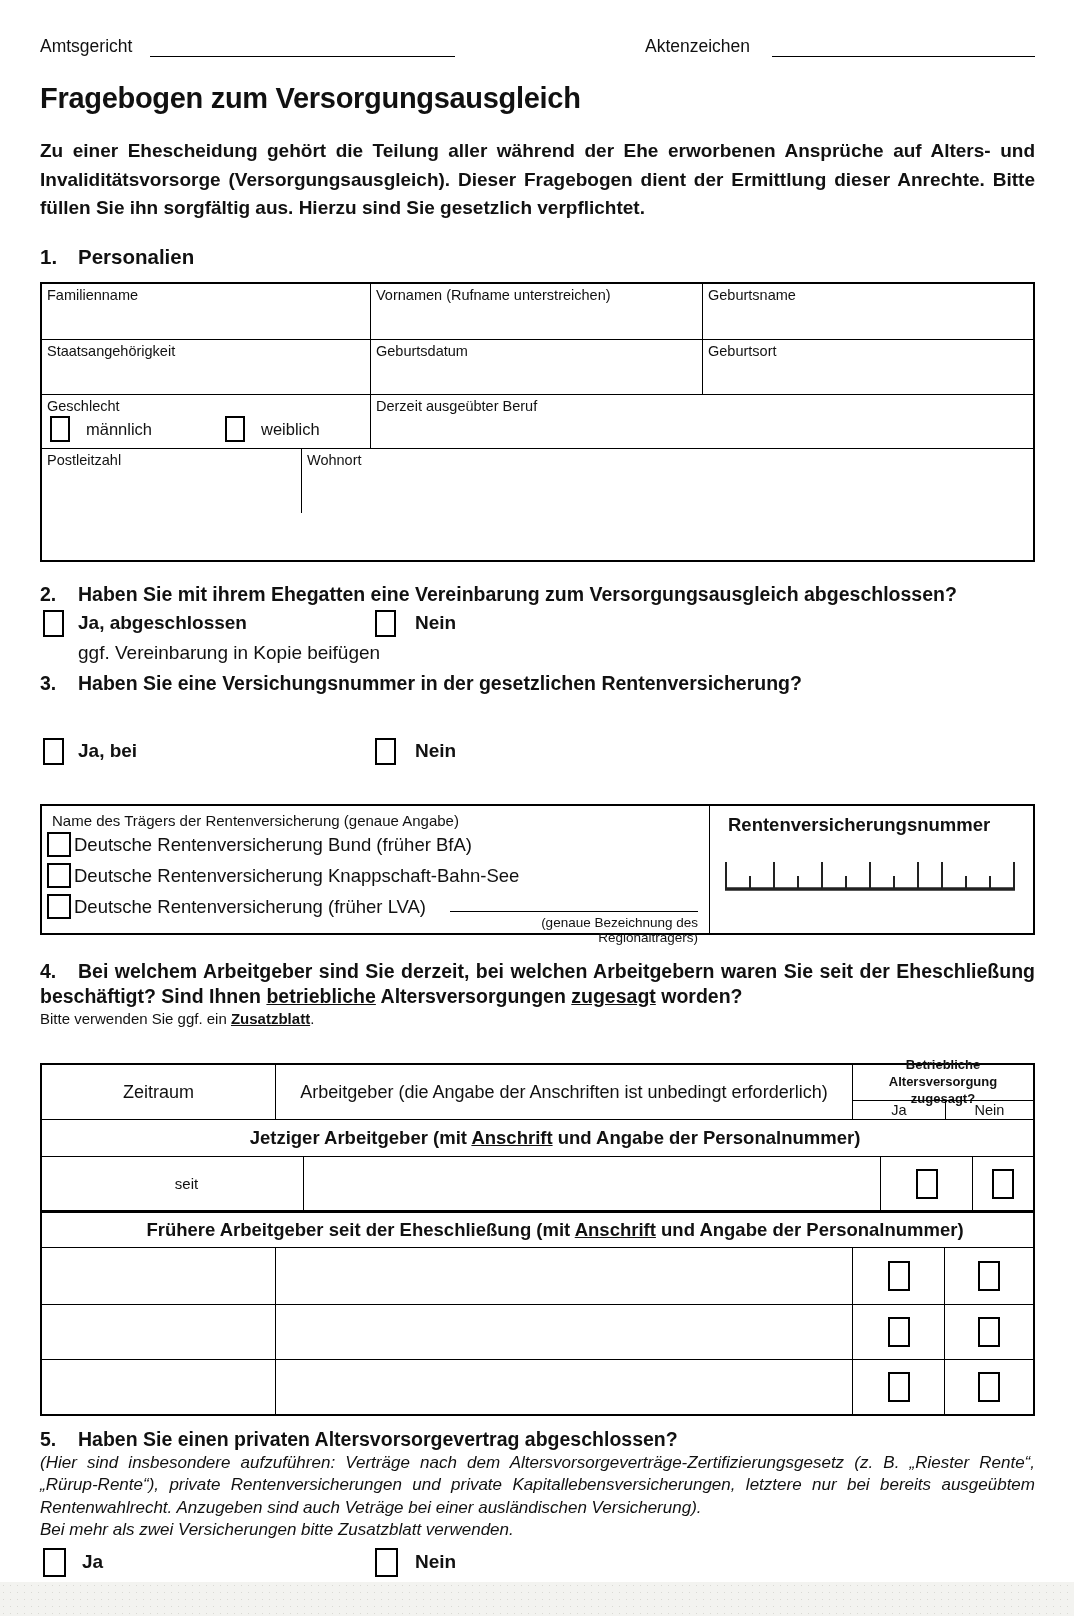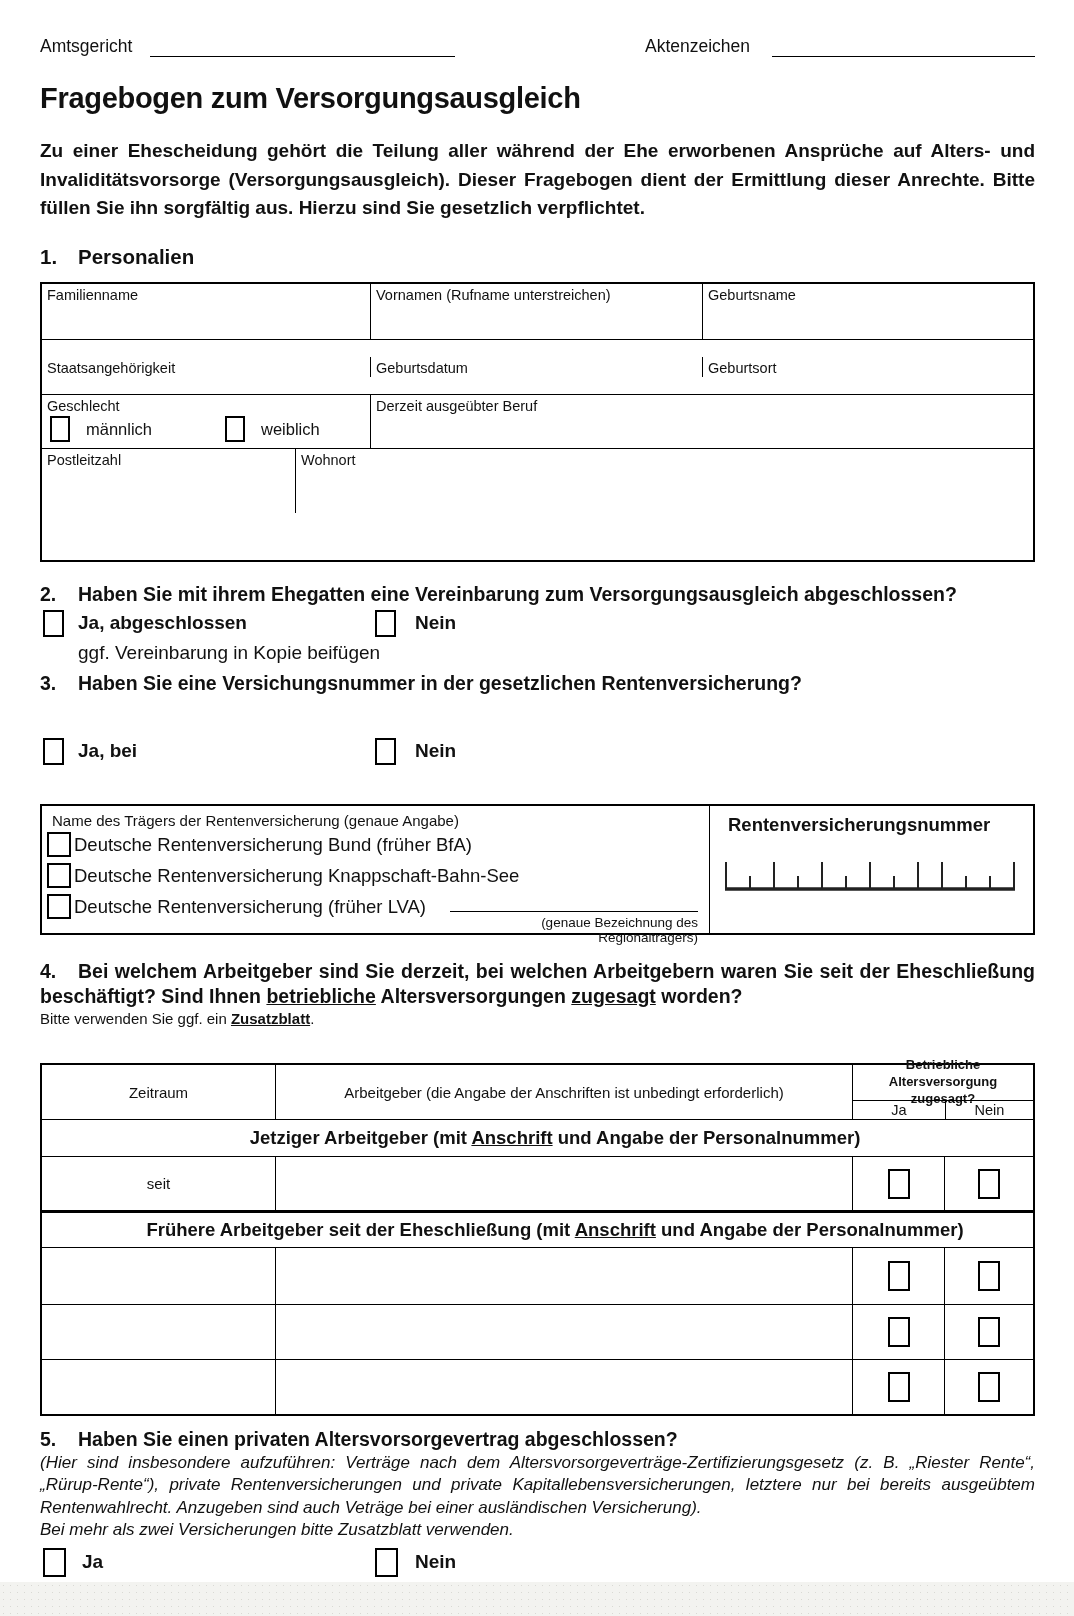--- a/index.html
+++ b/index.html
@@ -38,27 +38,27 @@
   .rv-left { width:668px; border-right:1.5px solid #000; position:relative; }
   .rv-right { flex:1; position:relative; }
   .rv-opt-label { font-size:18.5px; white-space:nowrap; }
   .rv-small { font-size:15px; }
   .rv-num-header { font-size:18.5px; font-weight:bold; }
   .rv-caption { font-size:13.5px; }
 
   
   .emp-c1 { width:233px; } .emp-c2 { width:577px; } .emp-c3 { width:92px; } .emp-c4 { flex:1; }
   .ecell { display:flex; align-items:center; justify-content:center; }
-  .emp-header-label { font-size:15px; text-align:center; }
+  .emp-header-label { font-size:18px; text-align:center; }
   .bav-header { font-size:13px; font-weight:bold; text-align:center; line-height:1.3; padding-top:2px; }
   .janein { font-size:14.5px; text-align:center; }
   .band { font-size:18.5px; font-weight:bold; text-align:center; display:flex; align-items:center; justify-content:center;padding-left:35px; }
   .seit-label { font-size:15px; }
   .u { text-decoration:underline; }
-  .thickline { border-bottom-width:3px !important; }
+  .thickline { border-bottom-width:3px !important;padding-left:28px; }
 
   .q5-body { font-size:17px; line-height:22.4px; text-align:justify; width:995px; }
 
   .scan-band { background-color:#f3f3f0;
     background-image: radial-gradient(#d9d9d4 0.9px, rgba(0,0,0,0) 0.9px);
     background-size:7px 7px; }
 </style>
 </head>
 <body>
 
@@ -81,21 +81,21 @@
       <div class="tcell" style="width:328px;">
           <span class="cell-label">Familienname</span>
         </div>
       <div class="tcell" style="width:332px;">
           <span class="cell-label">Vornamen (Rufname unterstreichen)</span>
         </div>
       <div class="tcell" style="flex:1;">
           <span class="cell-label">Geburtsname</span>
         </div>
     </div>
-    <div class="trow" style="height:55px;align-items:center;">
+    <div class="trow" style="height:55px;">
       <div class="tcell" style="width:328px;">
           <span class="cell-label">Staatsangehörigkeit</span>
         </div>
       <div class="tcell" style="width:332px;">
           <span class="cell-label">Geburtsdatum</span>
         </div>
       <div class="tcell" style="flex:1;">
           <span class="cell-label">Geburtsort</span>
         </div>
     </div>
@@ -104,21 +104,21 @@
         <span class="cell-label">Geschlecht</span>
         <span class="abs cb-sm" style="top:21px;left:8px;"></span>
         <span class="abs" style="top:25px;left:44px;font-size:16.5px;">männlich</span>
         <span class="abs cb-sm" style="top:21px;left:183px;"></span>
         <span class="abs" style="top:25px;left:219px;font-size:16.5px;">weiblich</span>
       </div>
       <div class="tcell" style="flex:1;">
           <span class="cell-label">Derzeit ausgeübter Beruf</span>
         </div>
     </div>
-    <div class="trow" style="height:65px;">
+    <div class="trow" style="height:65px;gap:6px;">
       <div class="tcell" style="width:253px;">
           <span class="cell-label">Postleitzahl</span>
         </div>
       <div class="tcell" style="flex:1;">
           <span class="cell-label">Wohnort</span>
         </div>
     </div>
   </div>
 
   <div class="abs sec-head" style="top:583px;left:40px;">

